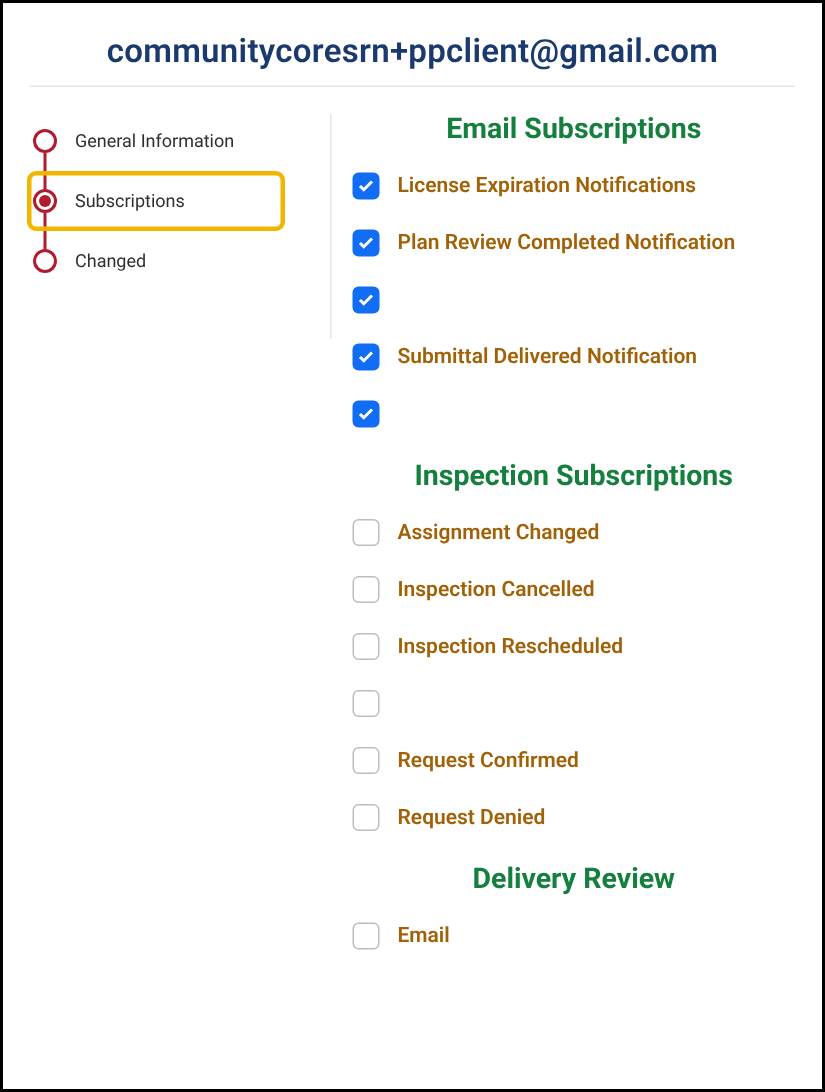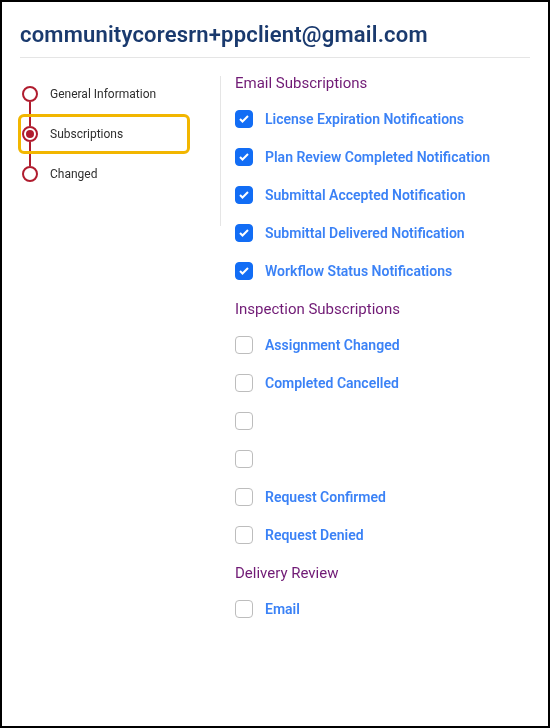--- a/index.html
+++ b/index.html
@@ -9,20 +9,21 @@
     background: #fff;
     color: #333;
     -webkit-font-smoothing: antialiased;
   }
   .page {
     width: 550px;
     height: 728px;
     border: 2px solid #000;
     padding: 20px 18px 0 18px;
     overflow: hidden;
+    text-align: center;
   }
   .page-title {
     font-size: 22px;
     font-weight: 600;
     color: #1a3a6e;
     margin: 0 0 8px 0;
     letter-spacing: 0.2px;
   }
   .hr {
     height: 1px;
@@ -96,23 +97,23 @@
     background: #e5e5e5;
     height: 150px;
     margin: 4px 14px 0 0;
   }
   
   .main {
     flex: 1;
     padding-top: 2px;
   }
   .section-title {
-    font-size: 15px;
-    font-weight: 400;
-    color: #701a75;
+    font-size: 19px;
+    font-weight: 700;
+    color: #15803d;
     margin: 0 0 18px 0;
   }
   .section-title.mt { margin-top: 16px; }
   .check-row {
     display: flex;
     align-items: center;
     margin-bottom: 20px;
   }
   .checkbox {
     width: 18px;
@@ -128,21 +129,21 @@
   }
   .checkbox.checked {
     background: #126df5;
     border-color: #126df5;
   }
   .checkbox.checked svg { display: block; }
   .checkbox svg { display: none; width: 12px; height: 12px; }
   .check-label {
     font-size: 14px;
     font-weight: 600;
-    color: #3b82f6;
+    color: #a16207;
     padding-left: 12px;
   }
 </style>
 </head>
 <body>
 
 <div class="page">
   <h1 class="page-title">communitycoresrn+ppclient@gmail.com</h1>
   <div class="hr"></div>
 
@@ -193,52 +194,51 @@
               </svg>
             </span>
           <span class="check-label">Plan Review Completed Notification</span>
         </div>
         <div class="check-row">
           <span class="checkbox checked">
               <svg viewBox="0 0 24 24">
                 <path fill="none" stroke="#fff" stroke-width="4" d="M4 12l5 5L20 6"></path>
               </svg>
             </span>
-          <span class="check-label">Submittal Accepted Notification</span>
         </div>
         <div class="check-row">
           <span class="checkbox checked">
               <svg viewBox="0 0 24 24">
                 <path fill="none" stroke="#fff" stroke-width="4" d="M4 12l5 5L20 6"></path>
               </svg>
             </span>
           <span class="check-label">Submittal Delivered Notification</span>
         </div>
         <div class="check-row">
           <span class="checkbox checked">
               <svg viewBox="0 0 24 24">
                 <path fill="none" stroke="#fff" stroke-width="4" d="M4 12l5 5L20 6"></path>
               </svg>
             </span>
-          <span class="check-label">Workflow Status Notifications</span>
         </div>
       </div>
 
       <h2 class="section-title mt">Inspection Subscriptions</h2>
       <div>
         <div class="check-row">
           <span class="checkbox"></span>
           <span class="check-label">Assignment Changed</span>
         </div>
         <div class="check-row">
           <span class="checkbox"></span>
-          <span class="check-label">Completed Cancelled</span>
-        </div>
-        <div class="check-row">
-          <span class="checkbox"></span>
+          <span class="check-label">Inspection Cancelled</span>
+        </div>
+        <div class="check-row">
+          <span class="checkbox"></span>
+          <span class="check-label">Inspection Rescheduled</span>
         </div>
         <div class="check-row">
           <span class="checkbox"></span>
         </div>
         <div class="check-row">
           <span class="checkbox"></span>
           <span class="check-label">Request Confirmed</span>
         </div>
         <div class="check-row">
           <span class="checkbox"></span>

